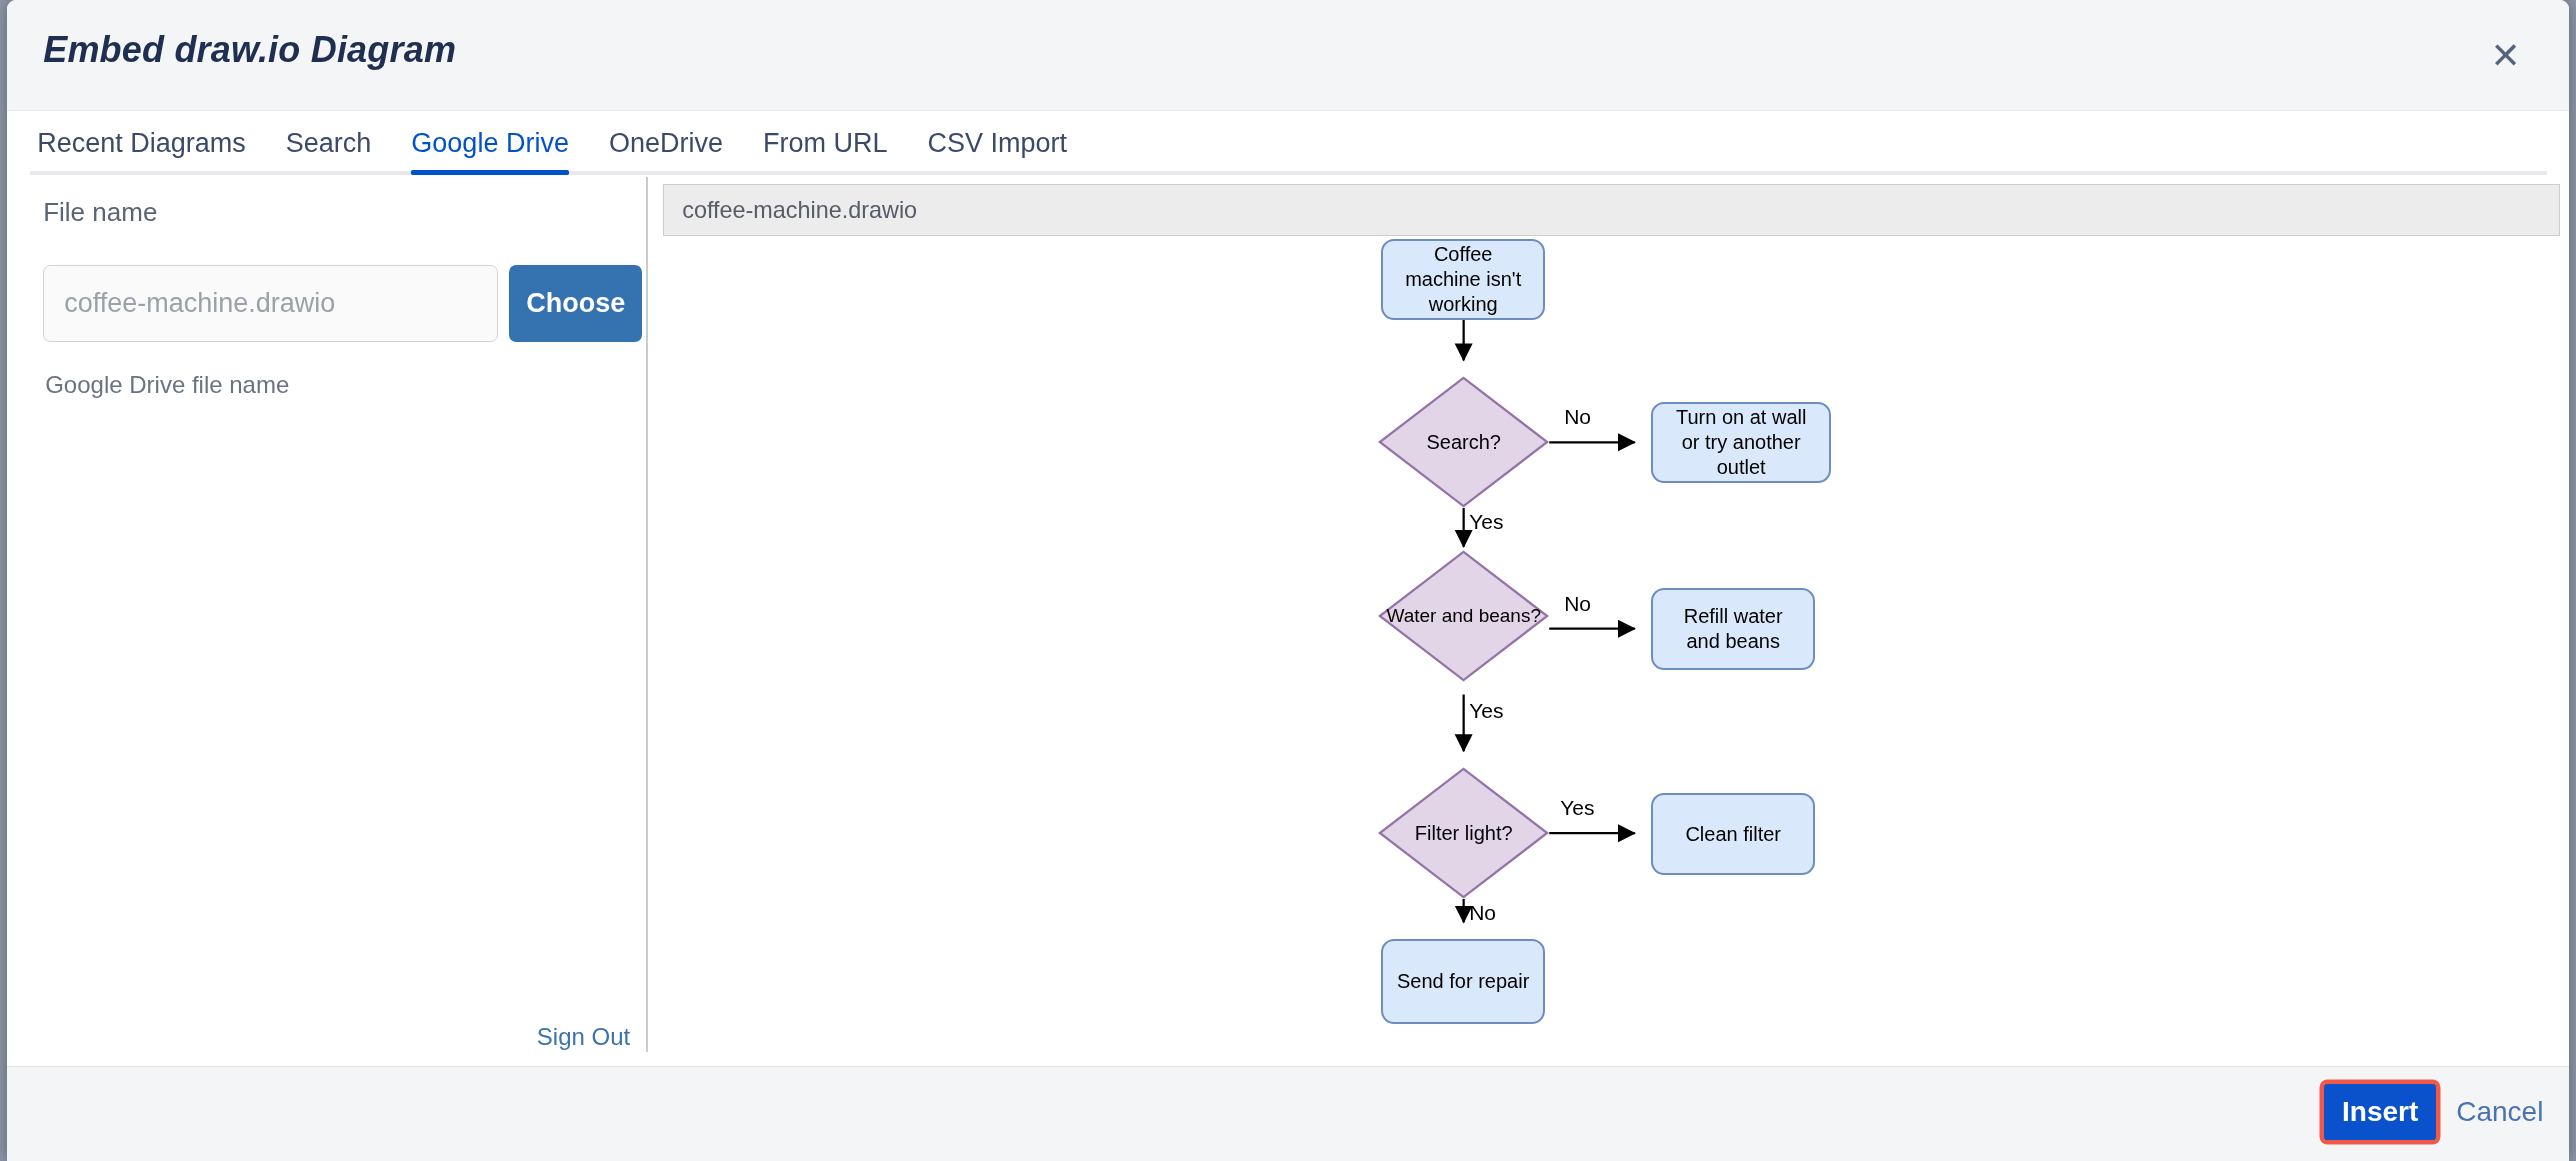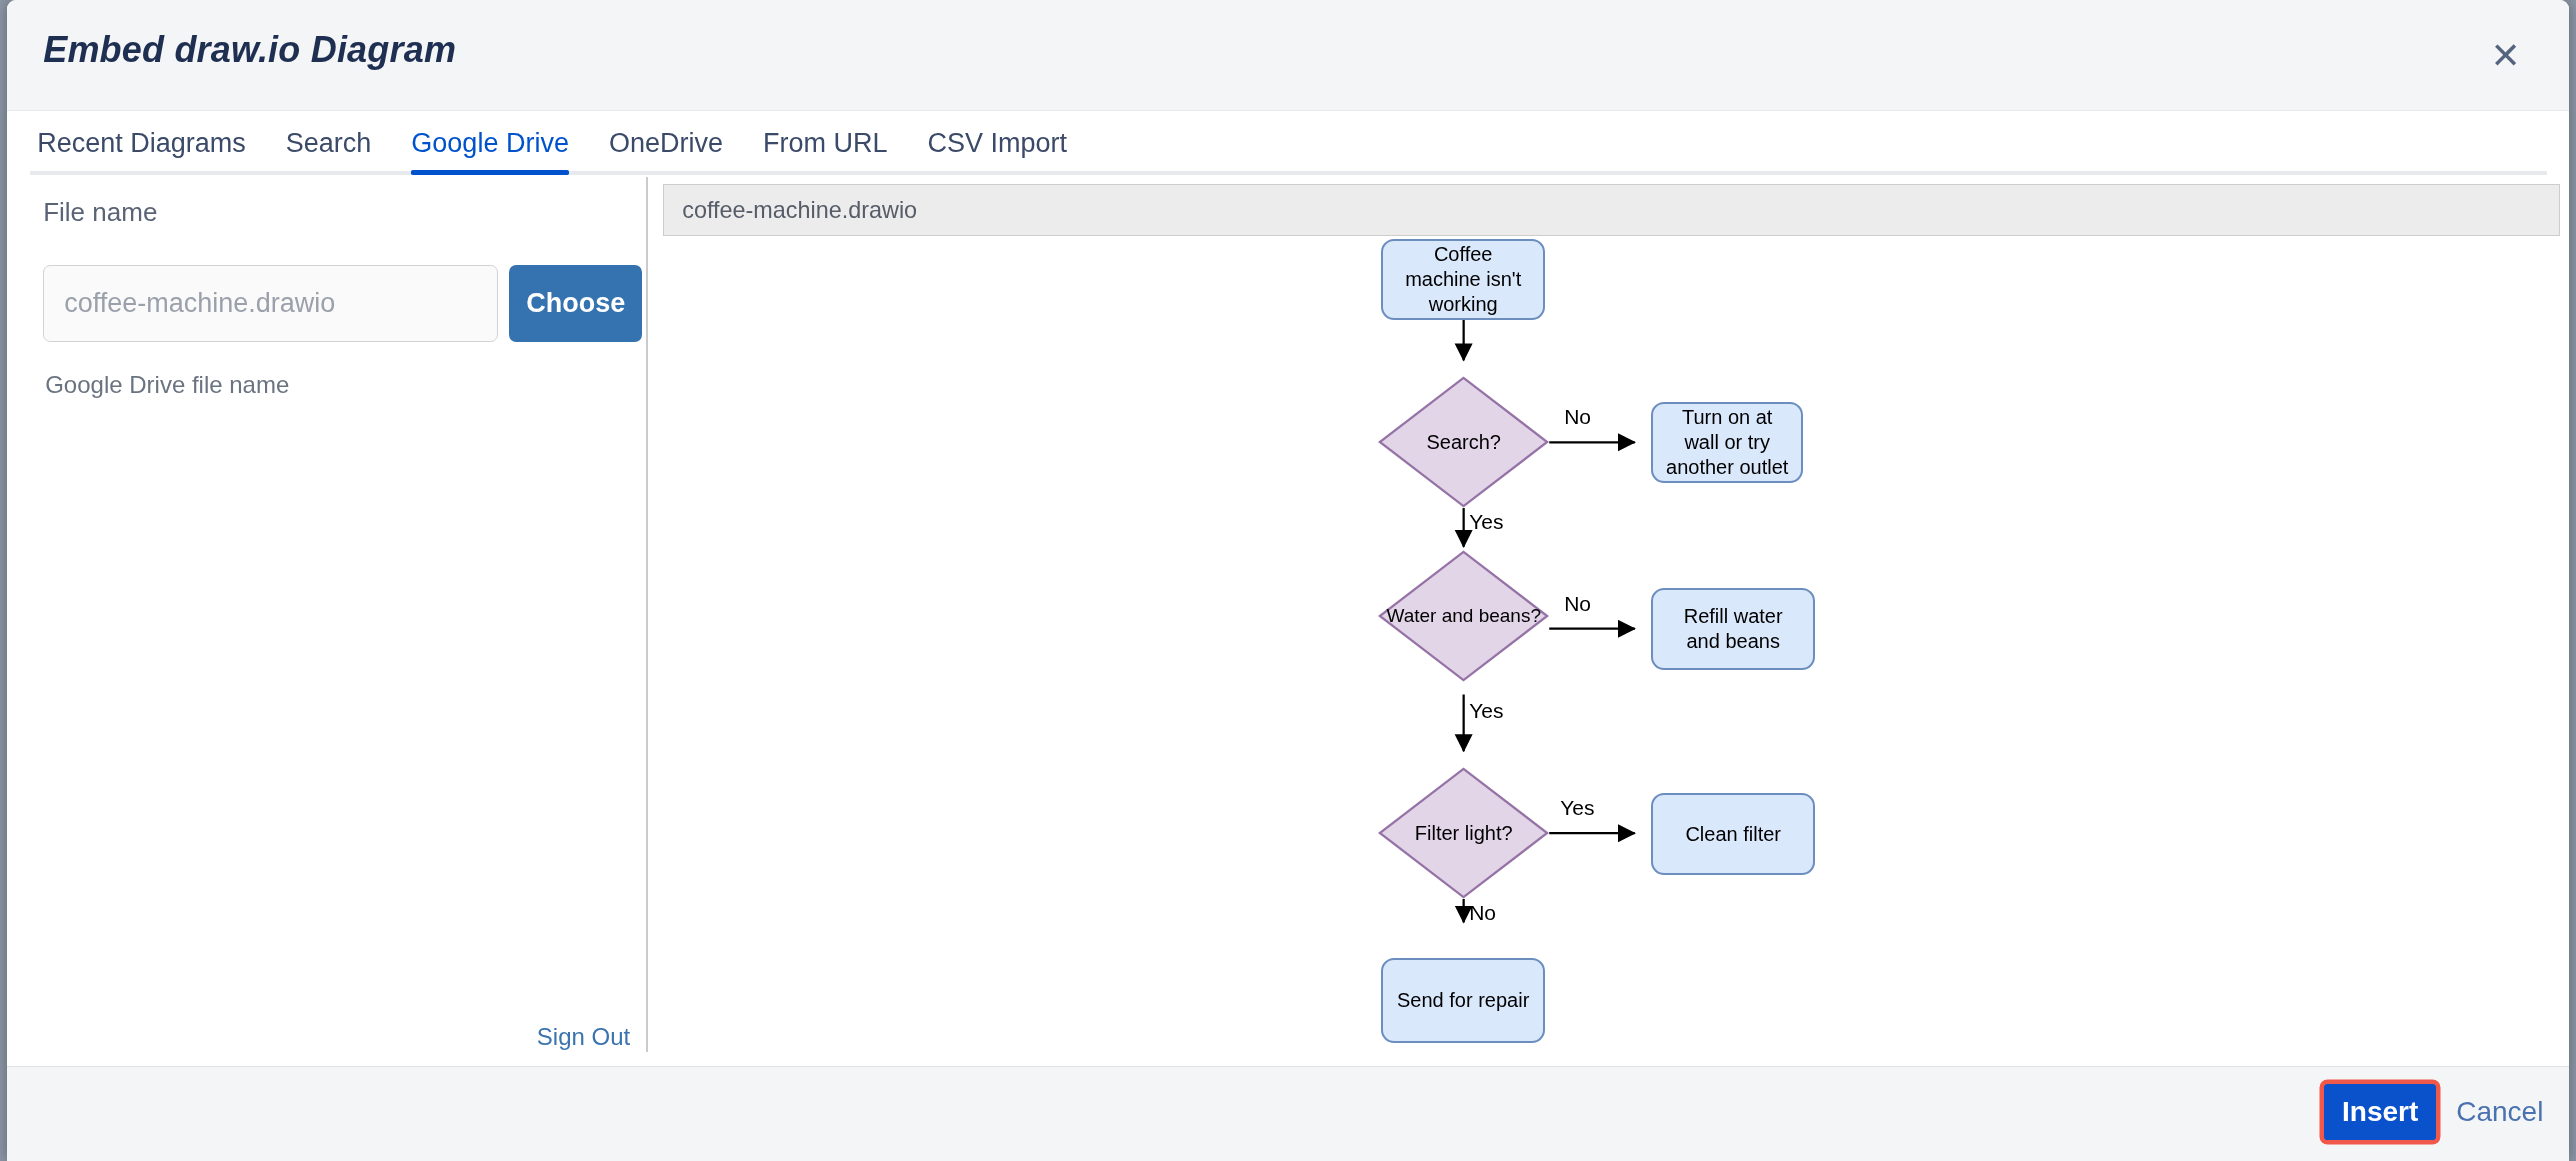--- a/index.html
+++ b/index.html
@@ -165,24 +165,24 @@
         <line x1="1617" y1="564" x2="1617" y2="607" marker-end="url(#arr)"></line>
         <line x1="1617" y1="771" x2="1617" y2="834" marker-end="url(#arr)"></line>
         <line x1="1617" y1="998" x2="1617" y2="1024" marker-end="url(#arr)"></line>
         <line x1="1712" y1="491" x2="1807" y2="491" marker-end="url(#arr)"></line>
         <line x1="1712" y1="698" x2="1807" y2="698" marker-end="url(#arr)"></line>
         <line x1="1712" y1="925" x2="1807" y2="925" marker-end="url(#arr)"></line>
       </g>
     </svg>
 
     <div class="node process" style="left:1374px;top:239px;width:164px;height:81px;">Coffee machine isn't working</div>
-    <div class="node process" style="left:1644px;top:402px;width:152px;height:81px;">Turn on at wall or try another outlet</div>
+    <div class="node process" style="left:1644px;top:402px;width:180px;height:81px;">Turn on at wall or try another outlet</div>
     <div class="node process" style="left:1644px;top:588px;width:164px;height:82px;">Refill water and beans</div>
     <div class="node process" style="left:1644px;top:793px;width:164px;height:82px;">Clean filter</div>
-    <div class="node process" style="left:1374px;top:939px;width:164px;height:85px;margin-top:19px;">Send for repair</div>
+    <div class="node process" style="left:1374px;top:939px;width:164px;height:85px;">Send for repair</div>
 
     <div class="decision-wrap" style="left:1371px;top:376px;width:171px;height:132px;">
       <svg viewBox="0 0 190 146" preserveAspectRatio="none">
           <polygon class="decision-shape" points="95,2 188,73 95,144 2,73"></polygon>
         </svg>
       <div class="decision-label">Search?</div>
     </div>
     <div class="decision-wrap" style="left:1371px;top:550px;width:171px;height:132px;">
       <svg viewBox="0 0 190 146" preserveAspectRatio="none">
           <polygon class="decision-shape" points="95,2 188,73 95,144 2,73"></polygon>

